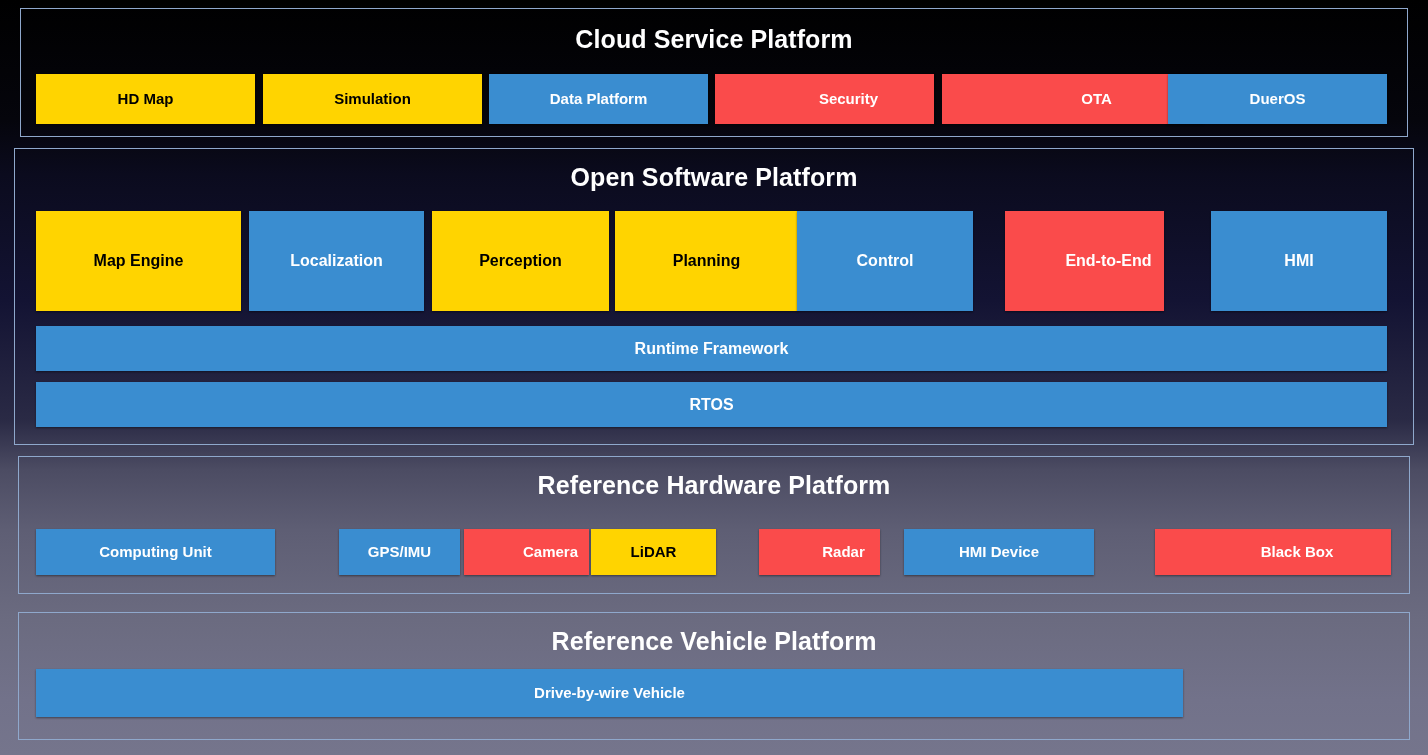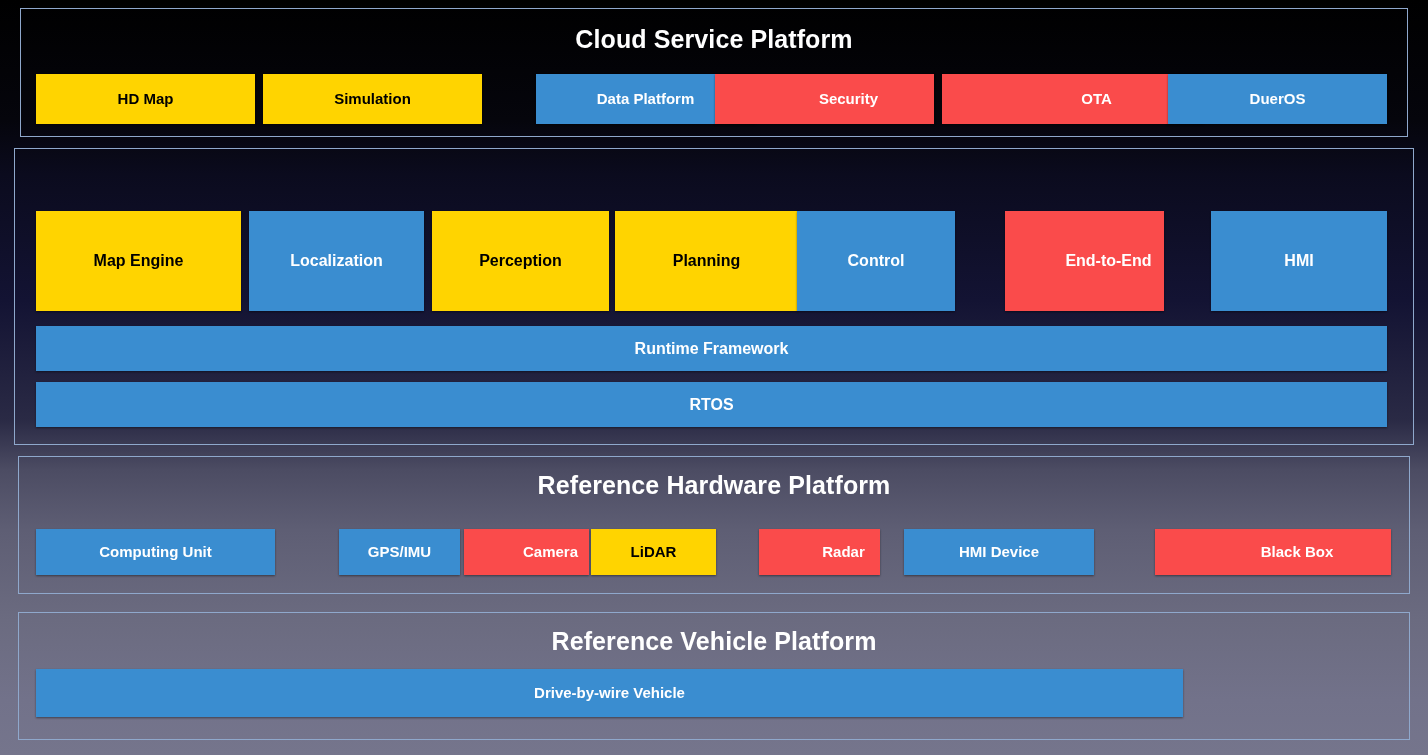--- a/index.html
+++ b/index.html
@@ -84,33 +84,34 @@
 </head>
 <body>
 
 <div id="stage">
 
   <div class="panel panel-cloud row-cloud">
     <div class="panel-title">Cloud Service Platform</div>
 
     <div class="blk c-yellow" style="left:15px;  width:219px;">HD Map</div>
     <div class="blk c-yellow" style="left:242px; width:219px;">Simulation</div>
-    <div class="blk c-blue" style="left:468px; width:219px;margin-left:47px;">Data Platform</div>
+    <div class="blk c-blue" style="left:468px; width:219px;">Data Platform</div>
     <div class="blk c-red" style="left:694px; width:219px;">Security</div>
     <div class="blk c-red" style="left:921px; width:261px;">OTA</div>
     <div class="blk c-blue" style="left:1147px;width:219px;">DuerOS</div>
   </div>
 
   <div class="panel panel-software row-sw">
+    <div class="panel-title">Open Software Platform</div>
 
     <div class="blk c-yellow" style="left:21px;   width:205px;">Map Engine</div>
     <div class="blk c-blue" style="left:234px;  width:175px;">Localization</div>
     <div class="blk c-yellow" style="left:417px;  width:177px;">Perception</div>
     <div class="blk c-yellow" style="left:600px;  width:183px;">Planning</div>
-    <div class="blk c-blue" style="left:782px;  width:158px;">Control</div>
+    <div class="blk c-blue" style="left:782px;  width:176px;">Control</div>
     <div class="blk c-red" style="left:990px;  width:159px;">End-to-End</div>
     <div class="blk c-blue" style="left:1196px; width:176px;">HMI</div>
 
     <div class="blk c-blue bar" style="left:21px; top:177px; width:1351px; height:45px;">Runtime Framework</div>
     <div class="blk c-blue bar" style="left:21px; top:233px; width:1351px; height:45px;">RTOS</div>
   </div>
 
   <div class="panel panel-hardware row-hw">
     <div class="panel-title">Reference Hardware Platform</div>
 

